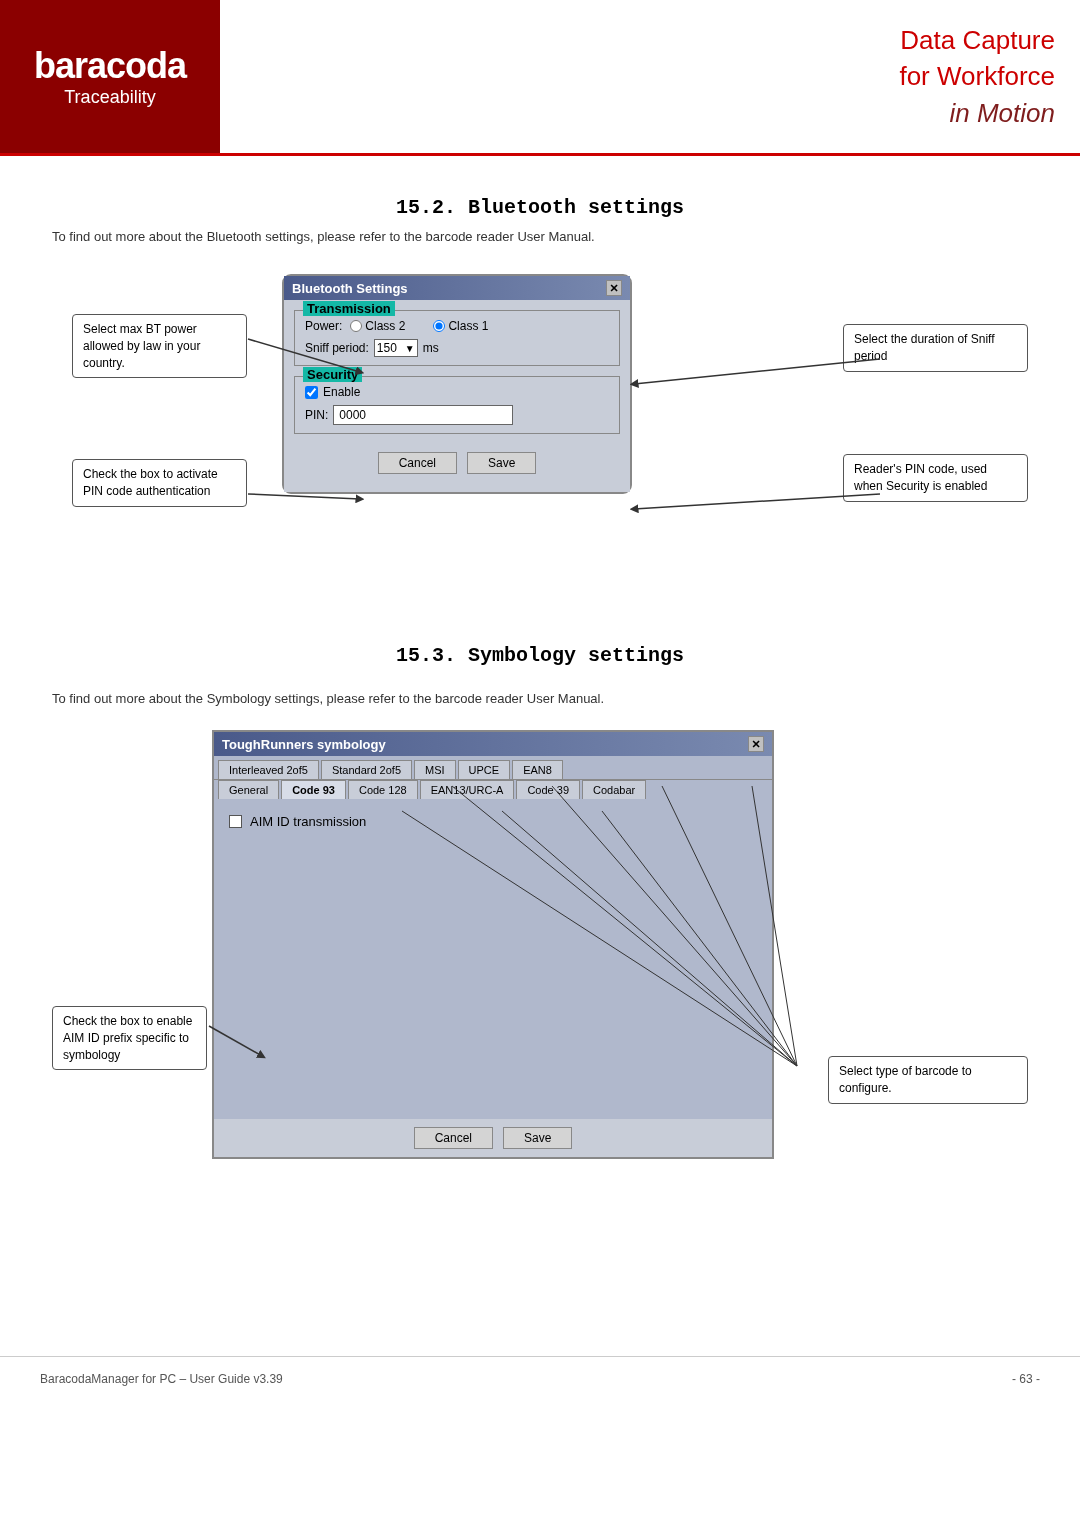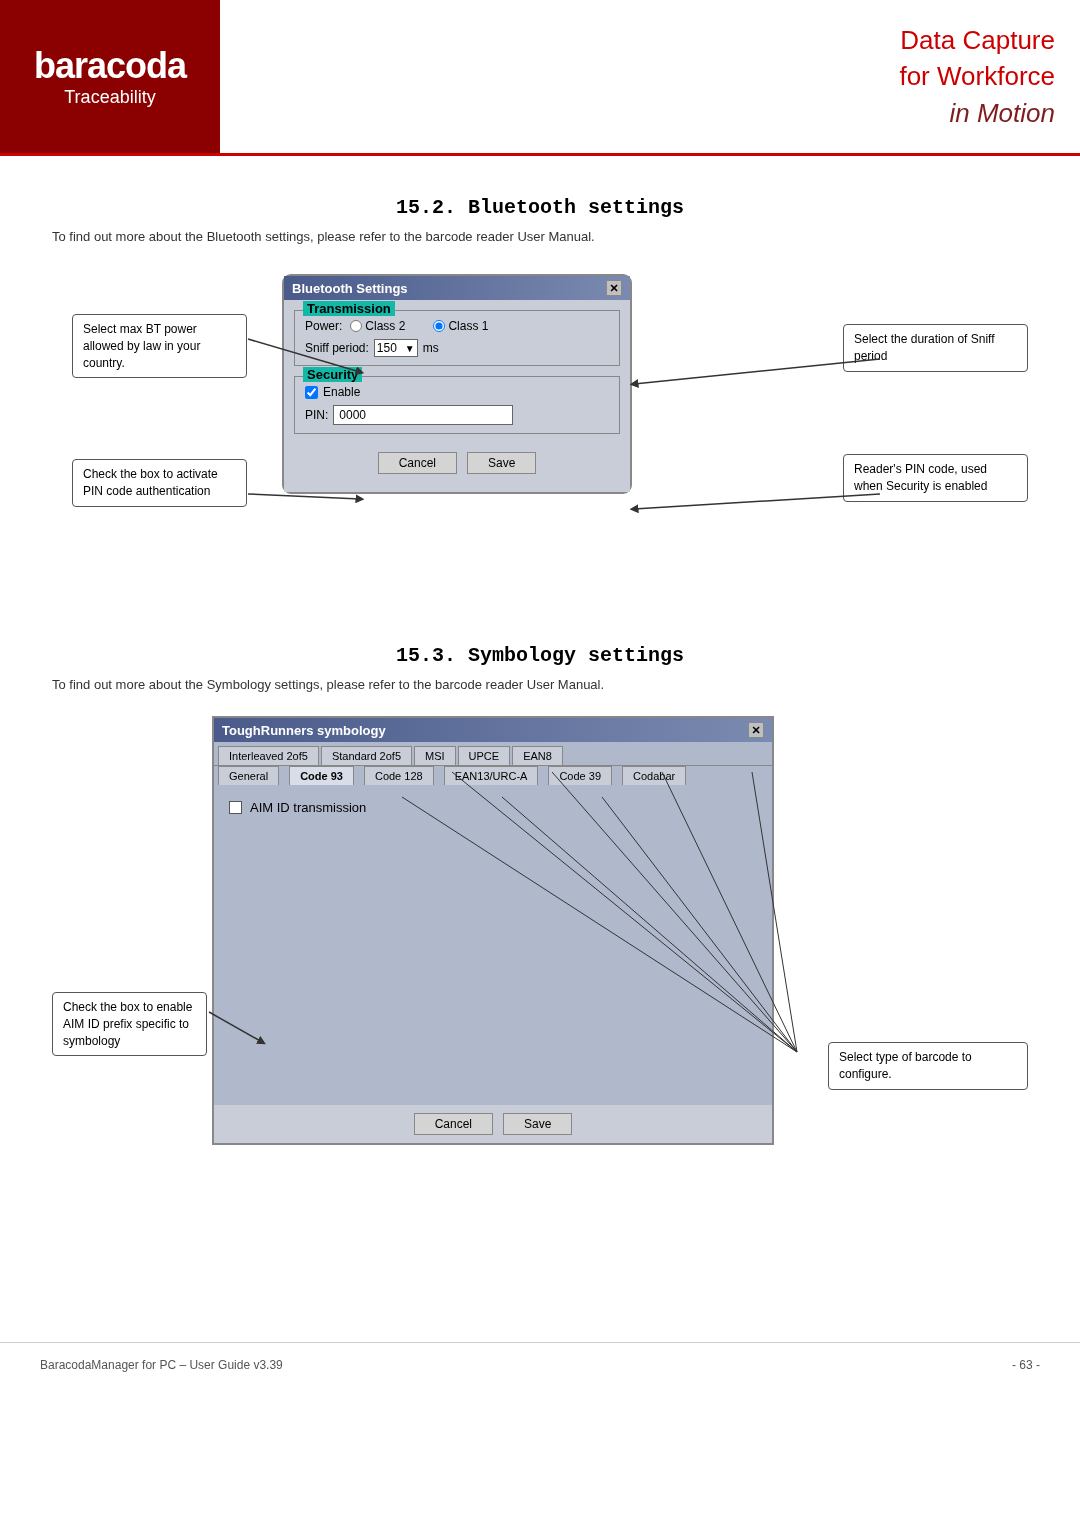--- a/index.html
+++ b/index.html
@@ -330,21 +330,21 @@
     }
 
     .tab.active {
       background: #d8dde8;
       font-weight: bold;
     }
 
     .tab-row2 {
       display: flex;
       background: #b0b8cc;
-      gap: 10px;
+      gap: 2px;
       padding: 0 4px 0;
     }
 
     .symbology-body {
       background: #b0b8cc;
       padding: 15px;
       min-height: 320px;
     }
 
     .aim-row {
@@ -507,21 +507,21 @@
             <polygon points="0 0, 6 3, 0 6" fill="#333"></polygon>
           </marker>
         </defs>
       </svg>
 
     </div>
   </div>
 
   <div class="symbology-section">
     <h2 class="section-heading">15.3.  Symbology settings</h2>
-    <p class="section-intro" style="margin-top:10px;">To find out more about the Symbology settings, please refer to the barcode reader User Manual.</p>
+    <p class="section-intro" style="margin-top:24px;">To find out more about the Symbology settings, please refer to the barcode reader User Manual.</p>
 
     <div class="symbology-diagram">
 
       <div class="ann-aim">
         <span>Check the box to enable AIM ID prefix specific to symbology</span>
       </div>
 
       <div class="ann-barcode-type">
         <span>Select type of barcode to configure.</span>
       </div>

